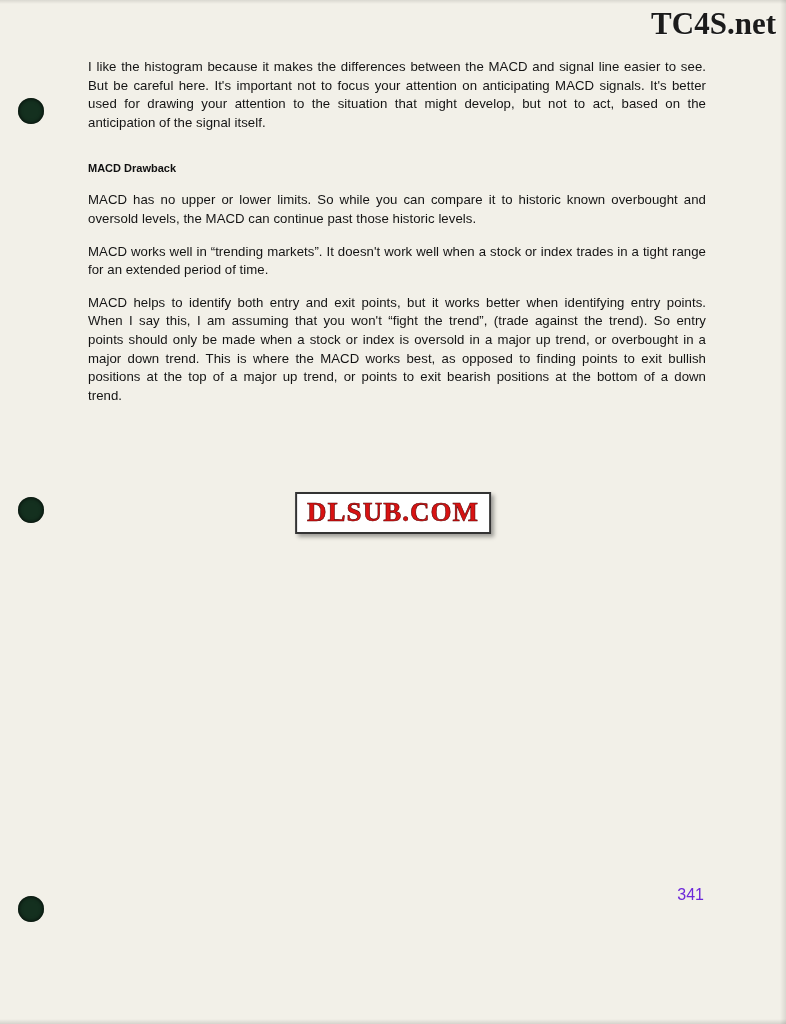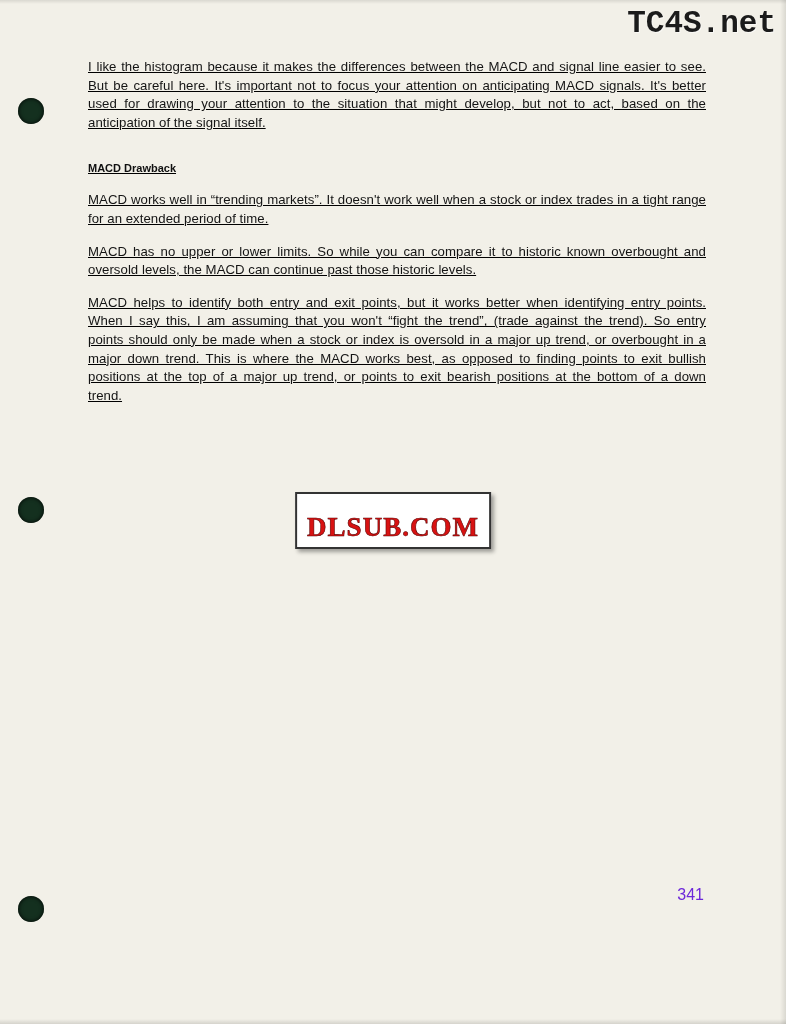--- a/index.html
+++ b/index.html
@@ -33,21 +33,21 @@
   }
   .hole-1 { top: 98px; }
   .hole-2 { top: 497px; }
   .hole-3 { top: 896px; }
 
   
   .brand-top {
     position: absolute;
     top: 6px;
     right: 10px;
-    font-family: Liberation Mono, monospace;
+    font-family: Liberation Serif, serif;
     font-weight: bold;
     font-size: 31px;
     color: #1b1b1b;
     letter-spacing: 0px;
     text-shadow: 1px 1px 0 rgba(255,255,255,0.55);
   }
 
   
   .brand-bottom {
     position: absolute;
@@ -59,42 +59,41 @@
     color: #c21a1a;
     text-shadow: 1px 1px 0 rgba(255,255,255,0.6);
   }
 
   
   .stamp {
     position: absolute;
     top: 492px;
     left: 50%;
     transform: translateX(-50%);
-    padding: 18px 10px 4px 10px;
+    padding: 3px 10px 4px 10px;
     background: #ffffff;
     border: 2px solid #333;
     box-shadow: 3px 3px 4px rgba(0,0,0,0.35);
   }
   .stamp span {
     font-family: "Liberation Serif", serif;
     font-weight: bold;
     font-style: normal;
     font-size: 27px;
     color: #d81212;
     letter-spacing: 1px;
     -webkit-text-stroke: 0.6px #5a0000;
   }
 
   
   .content {
     position: absolute;
     left: 88px;
     top: 58px;
     width: 618px;
-    text-decoration: underline;
   }
 
   .para {
     font-size: 13.2px;
     line-height: 18.6px;
     color: #141414;
     text-align: justify;
     margin: 0 0 14px 0;
     letter-spacing: 0.05px;
   }
@@ -153,22 +152,22 @@
 
   <div class="hole hole-1"></div>
   <div class="hole hole-2"></div>
   <div class="hole hole-3"></div>
 
   <div class="content">
     <p class="para first">I like the histogram because it makes the differences between the MACD and signal line easier to see.  But be careful here.  It's important not to focus your attention on anticipating MACD signals.  It's better used for drawing your attention to the situation that might develop, but not to act, based on the anticipation of the signal itself.</p>
 
     <h2 class="heading">MACD Drawback</h2>
 
+    <p class="para">MACD has no upper or lower limits.  So while you can compare it to historic known overbought and oversold levels, the MACD can continue past those historic levels.</p>
     <p class="para">MACD works well in “trending markets”.  It doesn't work well when a stock or index trades in a tight range for an extended period of time.</p>
-    <p class="para">MACD has no upper or lower limits.  So while you can compare it to historic known overbought and oversold levels, the MACD can continue past those historic levels.</p>
     <p class="para spaced">MACD helps to identify both entry and exit points, but it works better when identifying entry points.  When I say this, I am assuming that you won't “fight the trend”, (trade against the trend).  So entry points should only be made when a stock or index is oversold in a major up trend, or overbought in a major down trend.  This is where the MACD works best, as opposed to finding points to exit bullish positions at the top of a major up trend, or points to exit bearish positions at the bottom of a down trend.</p>
   </div>
 
   <div class="stamp">
     <span>DLSUB.COM</span>
   </div>
 
   <div class="page-number">341</div>
 
 </div>

